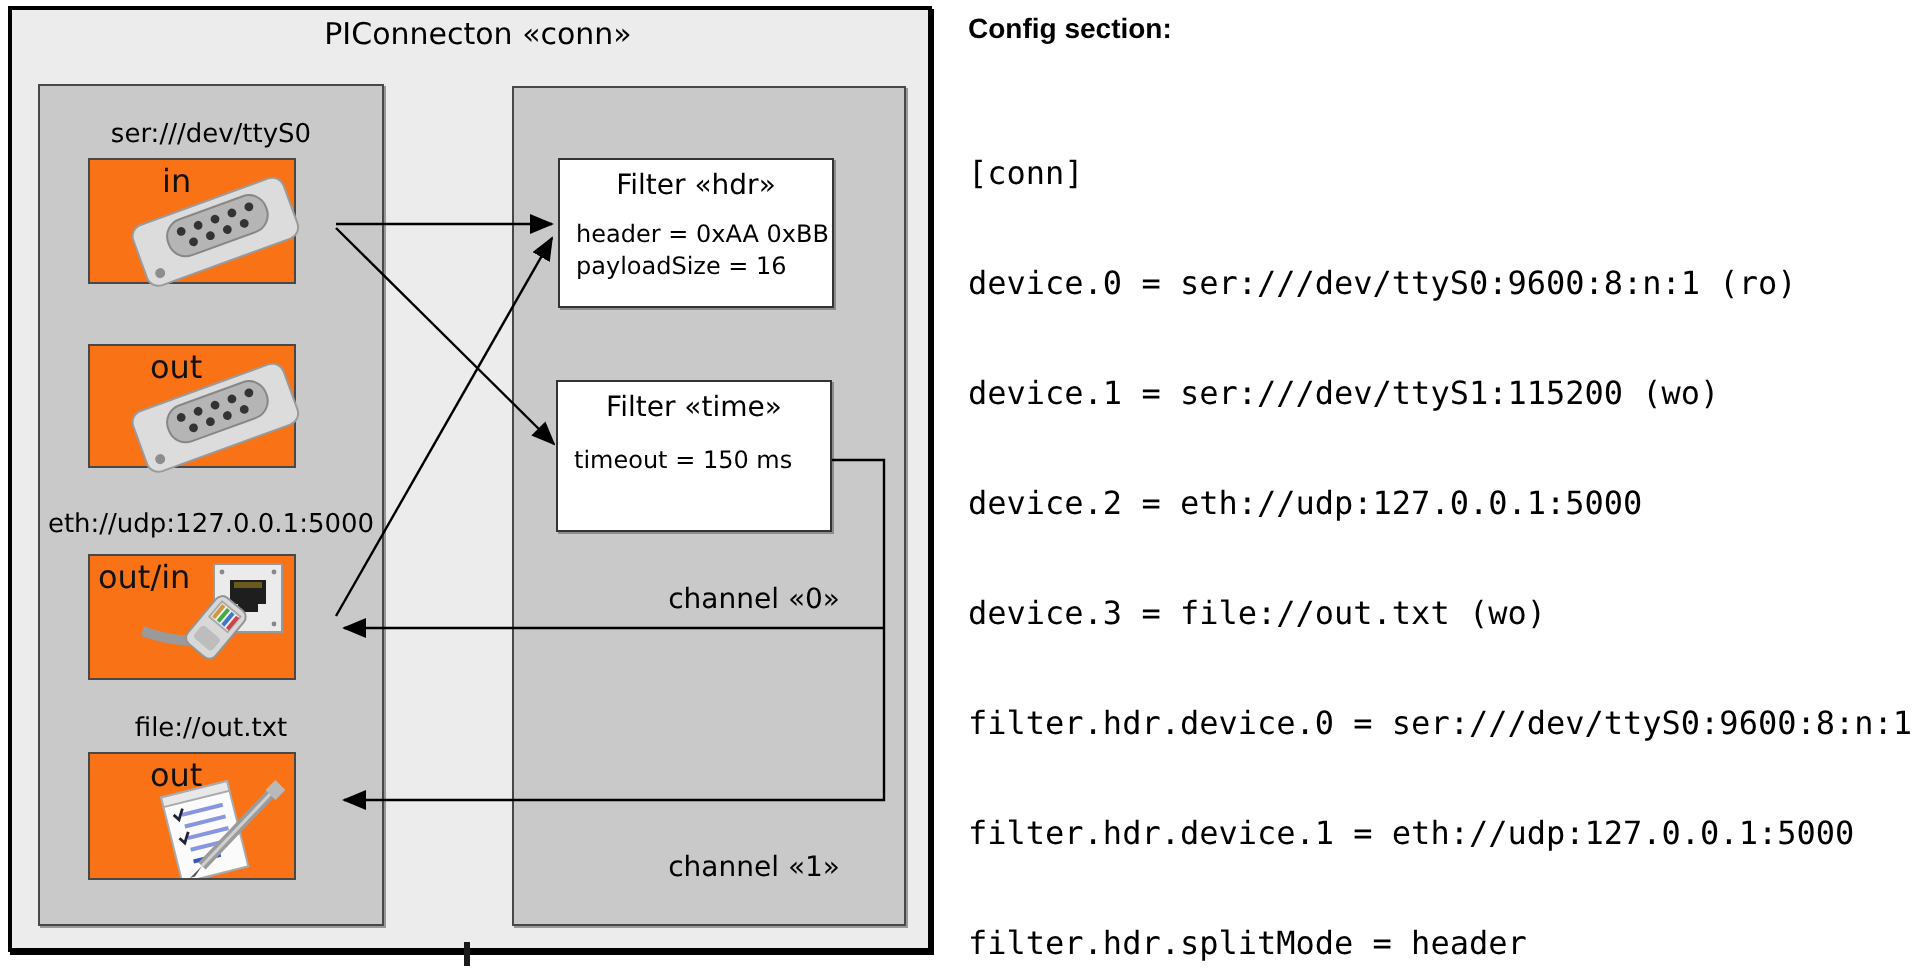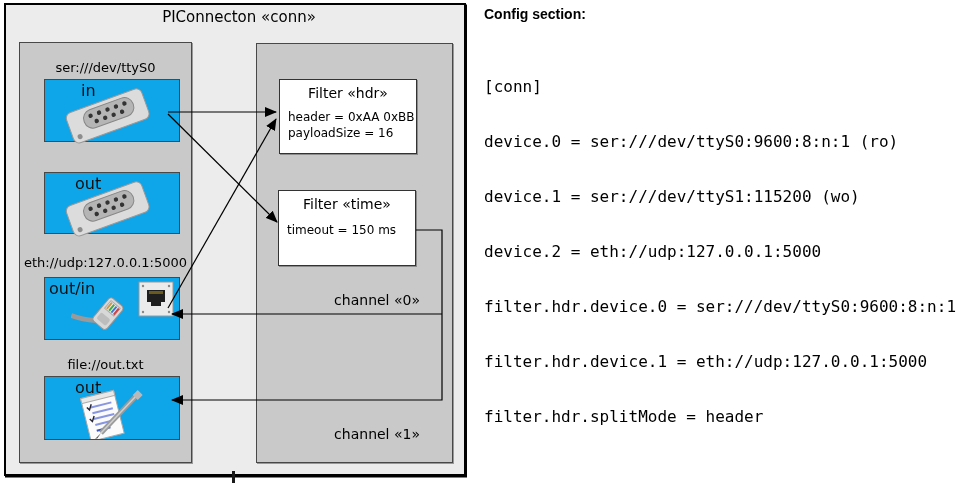--- a/index.html
+++ b/index.html
@@ -13,21 +13,21 @@
          border:2.5px solid #000;box-shadow:1px 1.5px 0 #000;}
   .outer-title{left:4px;top:8px;width:470px;text-align:center;font-size:15px;}
 
   
   .group{background:#c9c9c9;border:1.5px solid #484848;box-shadow:1px 1px 0 rgba(0,0,0,.35);}
   .devices-group{left:19px;top:42px;width:173px;height:421px;}
   .filters-group{left:256px;top:43px;width:197px;height:420px;}
   .filters-title{left:256px;top:47px;width:197px;text-align:center;font-size:14px;}
 
   .dev-url{left:19px;width:173px;text-align:center;font-size:13px;}
-  .dev-box{left:44px;width:136px;background:#0ea5e9;border:1.5px solid #484848;}
+  .dev-box{left:44px;width:104px;background:#f97316;border:1.5px solid #484848;}
   .dev-role{font-size:16px;line-height:18px;color:#111;}
 
   .filter-box{background:#fff;border:1px solid #333;box-shadow:1px 1px 0 rgba(0,0,0,.3);}
   .filter-title{width:100%;text-align:center;font-size:14px;top:5px;left:0;}
   .filter-prop{left:8px;font-size:12px;}
 
   .channel-label{left:256px;width:164px;text-align:right;font-size:14px;}
 
   .arrows{left:0;top:0;width:964px;height:484px;pointer-events:none;}
 
@@ -176,20 +176,21 @@
   </svg>
 
   <div class="abs bottom-notch"></div>
 
   <div class="abs config-title">Config section:</div>
   <div class="abs config-lines">
     <div>[conn]</div>
     <div>device.0 = ser:///dev/ttyS0:9600:8:n:1 (ro)</div>
     <div>device.1 = ser:///dev/ttyS1:115200 (wo)</div>
     <div>device.2 = eth://udp:127.0.0.1:5000</div>
+    <div>device.3 = file://out.txt (wo)</div>
     <div>filter.hdr.device.0 = ser:///dev/ttyS0:9600:8:n:1</div>
     <div>filter.hdr.device.1 = eth://udp:127.0.0.1:5000</div>
     <div>filter.hdr.splitMode = header</div>
     
     
     
     
     
     
     

